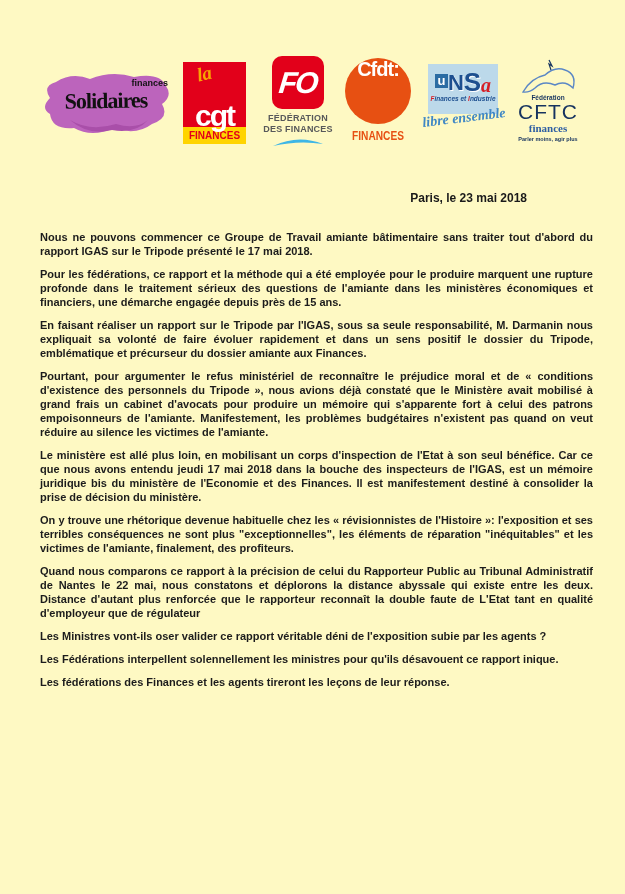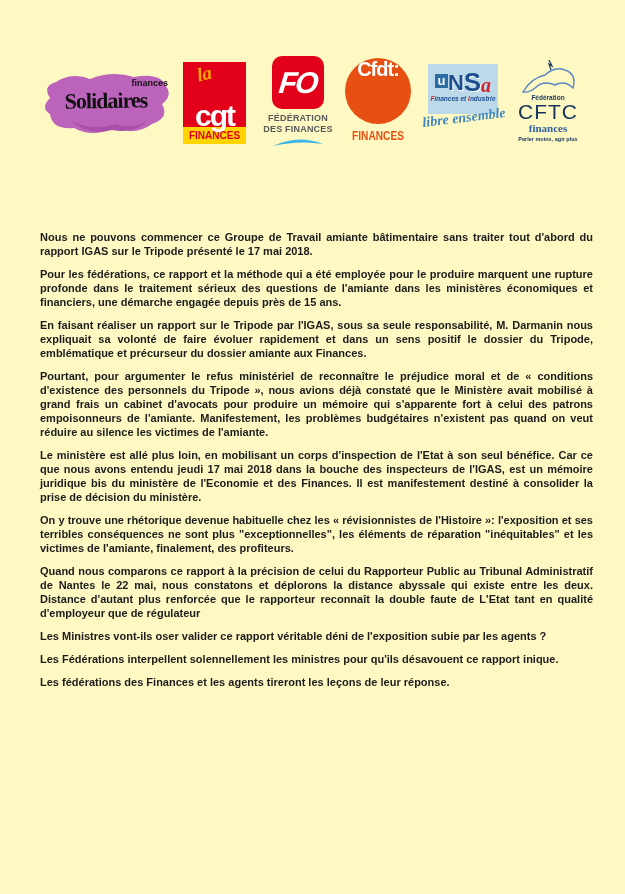--- a/index.html
+++ b/index.html
@@ -173,20 +173,21 @@
     <svg width="66" height="38" viewBox="0 0 66 38">
       <path d="M34 2 l3 6 l-3 -2 l2 6" stroke="#16335f" stroke-width="1.2" fill="none"></path>
       <path d="M8 34 Q16 20 30 17 Q40 8 50 12 Q62 16 58 30 Q50 22 40 27 Q28 22 20 30 Q14 35 8 34 Z" stroke="#5b87c5" stroke-width="1.4" fill="none"></path>
     </svg>
     <div class="cftc-top">Fédération</div>
     <div class="cftc-main">CFTC</div>
     <div class="cftc-sub">finances</div>
     <div class="cftc-tag">Parler moins, agir plus</div>
   </div>
 
+  <div class="dateline">Paris, le 23 mai 2018</div>
 
   <div class="body-text">
     <p>Nous ne pouvons commencer ce Groupe de Travail amiante bâtimentaire sans traiter tout d'abord du rapport IGAS sur le Tripode présenté le 17 mai 2018.</p>
     <p>Pour les fédérations, ce rapport et la méthode qui a été employée pour le produire marquent une rupture profonde dans le traitement sérieux des questions de l'amiante dans les ministères économiques et financiers, une démarche engagée depuis près de 15 ans.</p>
     <p>En faisant réaliser un rapport sur le Tripode par l'IGAS, sous sa seule responsabilité, M. Darmanin nous expliquait sa volonté de faire évoluer rapidement et dans un sens positif le dossier du Tripode, emblématique et précurseur du dossier amiante aux Finances.</p>
     <p>Pourtant, pour argumenter le refus ministériel de reconnaître le préjudice moral et de « conditions d'existence des personnels du Tripode », nous avions déjà constaté que le Ministère avait mobilisé à grand frais un cabinet d'avocats pour produire un mémoire qui s'apparente fort à celui des patrons empoisonneurs de l'amiante. Manifestement, les problèmes budgétaires n'existent pas quand on veut réduire au silence les victimes de l'amiante.</p>
     <p>Le ministère est allé plus loin, en mobilisant un corps d'inspection de l'Etat à son seul bénéfice. Car ce que nous avons entendu jeudi 17 mai 2018 dans la bouche des inspecteurs de l'IGAS, est un mémoire juridique bis du ministère de l'Economie et des Finances. Il est manifestement destiné à consolider la prise de décision du ministère.</p>
     <p>On y trouve une rhétorique devenue habituelle chez les « révisionnistes de l'Histoire »: l'exposition et ses terribles conséquences ne sont plus "exceptionnelles", les éléments de réparation "inéquitables" et les victimes de l'amiante, finalement, des profiteurs.</p>
     <p>Quand nous comparons ce rapport à la précision de celui du Rapporteur Public au Tribunal Administratif de Nantes le 22 mai, nous constatons et déplorons la distance abyssale qui existe entre les deux. Distance d'autant plus renforcée que le rapporteur reconnaît la double faute de L'Etat tant en qualité d'employeur que de régulateur</p>
     <p>Les Ministres vont-ils oser valider ce rapport véritable déni de l'exposition subie par les agents ?</p>

